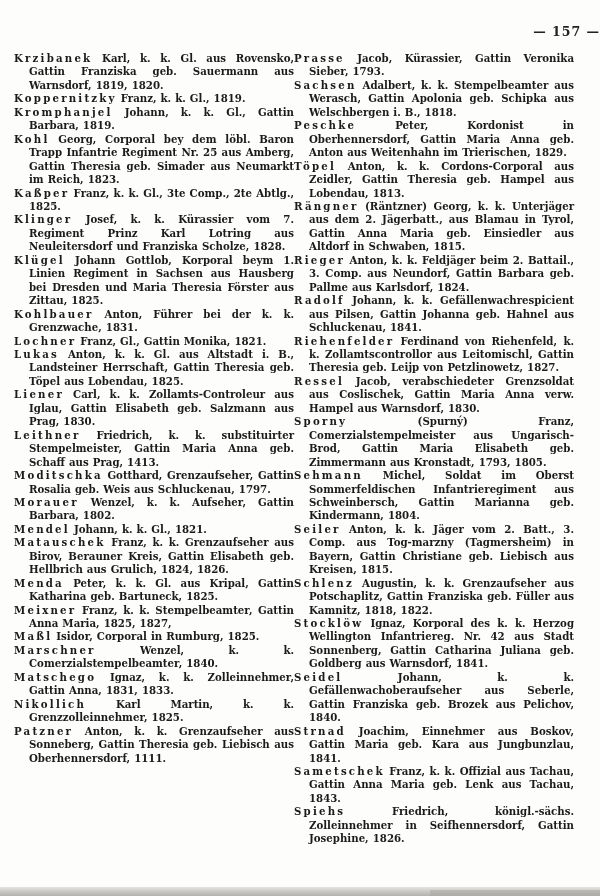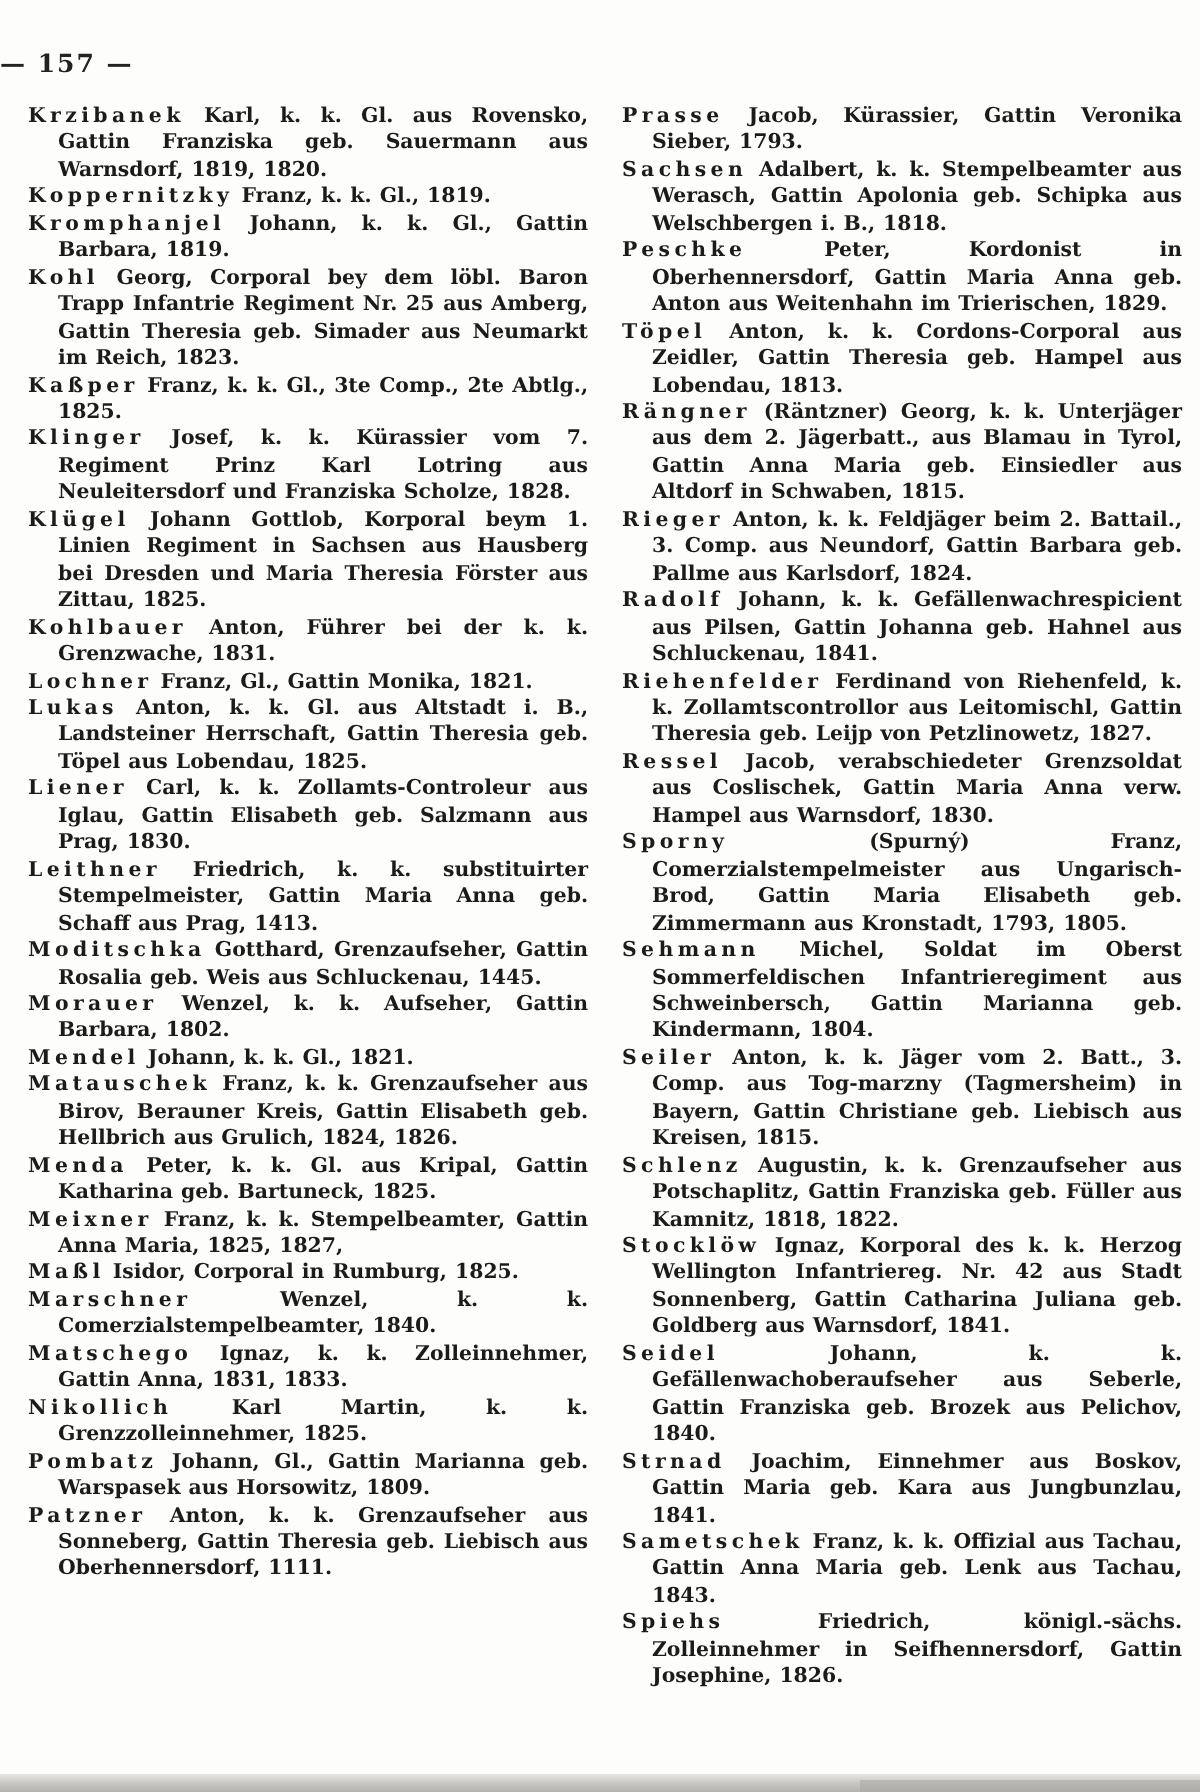--- a/index.html
+++ b/index.html
@@ -12,30 +12,29 @@
   }
   .page {
     position: relative;
     width: 600px;
     height: 896px;
     background: #fdfdfb;
     font-family: "DejaVu Serif", "Liberation Serif", serif;
     color: #1c1c1c;
   }
   .pagehead {
-    text-align: left;
+    text-align: right;
     padding-top: 24px;
     font-size: 12.5px;
     font-weight: bold;
     letter-spacing: 1px;
     color: #222;
   }
   .cols {
     display: flex;
-    gap: 17px;
     padding: 13px 20px 0 14px;
   }
   .col {
     width: 280px;
     flex: 0 0 280px;
   }
   .entry {
     margin: 0;
     font-size: 10.2px;
     line-height: 13.45px;
@@ -79,31 +78,30 @@
         <p class="entry"><span class="surname">Kromphanjel</span> <span>Johann, k. k. Gl., Gattin Barbara, 1819.</span></p>
         <p class="entry"><span class="surname">Kohl</span> <span>Georg, Corporal bey dem löbl. Baron Trapp Infantrie Regiment Nr. 25 aus Amberg, Gattin Theresia geb. Simader aus Neumarkt im Reich, 1823.</span></p>
         <p class="entry"><span class="surname">Kaßper</span> <span>Franz, k. k. Gl., 3te Comp., 2te Abtlg., 1825.</span></p>
         <p class="entry"><span class="surname">Klinger</span> <span>Josef, k. k. Kürassier vom 7. Regiment Prinz Karl Lotring aus Neuleitersdorf und Franziska Scholze, 1828.</span></p>
         <p class="entry"><span class="surname">Klügel</span> <span>Johann Gottlob, Korporal beym 1. Linien Regiment in Sachsen aus Hausberg bei Dresden und Maria Theresia Förster aus Zittau, 1825.</span></p>
         <p class="entry"><span class="surname">Kohlbauer</span> <span>Anton, Führer bei der k. k. Grenzwache, 1831.</span></p>
         <p class="entry"><span class="surname">Lochner</span> <span>Franz, Gl., Gattin Monika, 1821.</span></p>
         <p class="entry"><span class="surname">Lukas</span> <span>Anton, k. k. Gl. aus Altstadt i. B., Landsteiner Herrschaft, Gattin Theresia geb. Töpel aus Lobendau, 1825.</span></p>
         <p class="entry"><span class="surname">Liener</span> <span>Carl, k. k. Zollamts-Controleur aus Iglau, Gattin Elisabeth geb. Salzmann aus Prag, 1830.</span></p>
         <p class="entry"><span class="surname">Leithner</span> <span>Friedrich, k. k. substituirter Stempelmeister, Gattin Maria Anna geb. Schaff aus Prag, 1413.</span></p>
-        <p class="entry"><span class="surname">Moditschka</span> <span>Gotthard, Grenzaufseher, Gattin Rosalia geb. Weis aus Schluckenau, 1445.</span></p>
+        <p class="entry"><span class="surname">Moditschka</span> <span>Gotthard, Grenzaufseher, Gattin Rosalia geb. Weis aus Schluckenau, 1797.</span></p>
         <p class="entry"><span class="surname">Morauer</span> <span>Wenzel, k. k. Aufseher, Gattin Barbara, 1802.</span></p>
         <p class="entry"><span class="surname">Mendel</span> <span>Johann, k. k. Gl., 1821.</span></p>
         <p class="entry"><span class="surname">Matauschek</span> <span>Franz, k. k. Grenzaufseher aus Birov, Berauner Kreis, Gattin Elisabeth geb. Hellbrich aus Grulich, 1824, 1826.</span></p>
         <p class="entry"><span class="surname">Menda</span> <span>Peter, k. k. Gl. aus Kripal, Gattin Katharina geb. Bartuneck, 1825.</span></p>
         <p class="entry"><span class="surname">Meixner</span> <span>Franz, k. k. Stempelbeamter, Gattin Anna Maria, 1825, 1827,</span></p>
         <p class="entry"><span class="surname">Maßl</span> <span>Isidor, Corporal in Rumburg, 1825.</span></p>
         <p class="entry"><span class="surname">Marschner</span> <span>Wenzel, k. k. Comerzialstempelbeamter, 1840.</span></p>
         <p class="entry"><span class="surname">Matschego</span> <span>Ignaz, k. k. Zolleinnehmer, Gattin Anna, 1831, 1833.</span></p>
         <p class="entry"><span class="surname">Nikollich</span> <span>Karl Martin, k. k. Grenzzolleinnehmer, 1825.</span></p>
-        <p class="entry"><span class="surname">Pombatz</span> <span>Johann, Gl., Gattin Marianna geb. Warspasek aus Horsowitz, 1809.</span></p>
         <p class="entry"><span class="surname">Patzner</span> <span>Anton, k. k. Grenzaufseher aus Sonneberg, Gattin Theresia geb. Liebisch aus Oberhennersdorf, 1111.</span></p>
       </div>
     <div class="col">
         <p class="entry"><span class="surname">Prasse</span> <span>Jacob, Kürassier, Gattin Veronika Sieber, 1793.</span></p>
         <p class="entry"><span class="surname">Sachsen</span> <span>Adalbert, k. k. Stempelbeamter aus Werasch, Gattin Apolonia geb. Schipka aus Welschbergen i. B., 1818.</span></p>
         <p class="entry"><span class="surname">Peschke</span> <span>Peter, Kordonist in Oberhennersdorf, Gattin Maria Anna geb. Anton aus Weitenhahn im Trierischen, 1829.</span></p>
         <p class="entry"><span class="surname">Töpel</span> <span>Anton, k. k. Cordons-Corporal aus Zeidler, Gattin Theresia geb. Hampel aus Lobendau, 1813.</span></p>
         <p class="entry"><span class="surname">Rängner</span> <span>(Räntzner) Georg, k. k. Unterjäger aus dem 2. Jägerbatt., aus Blamau in Tyrol, Gattin Anna Maria geb. Einsiedler aus Altdorf in Schwaben, 1815.</span></p>
         <p class="entry"><span class="surname">Rieger</span> <span>Anton, k. k. Feldjäger beim 2. Battail., 3. Comp. aus Neundorf, Gattin Barbara geb. Pallme aus Karlsdorf, 1824.</span></p>
         <p class="entry"><span class="surname">Radolf</span> <span>Johann, k. k. Gefällenwachrespicient aus Pilsen, Gattin Johanna geb. Hahnel aus Schluckenau, 1841.</span></p>

